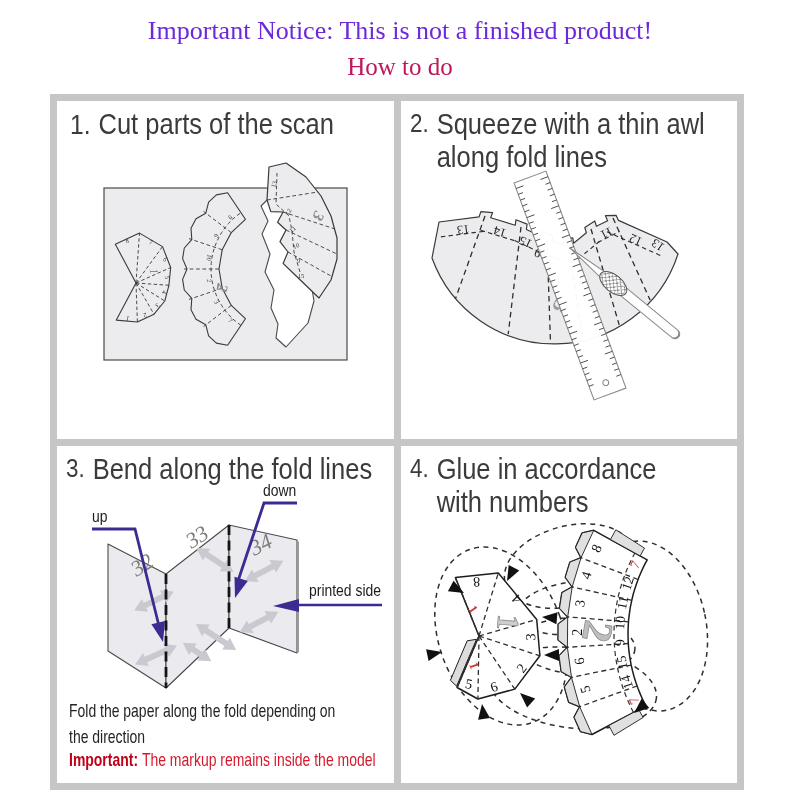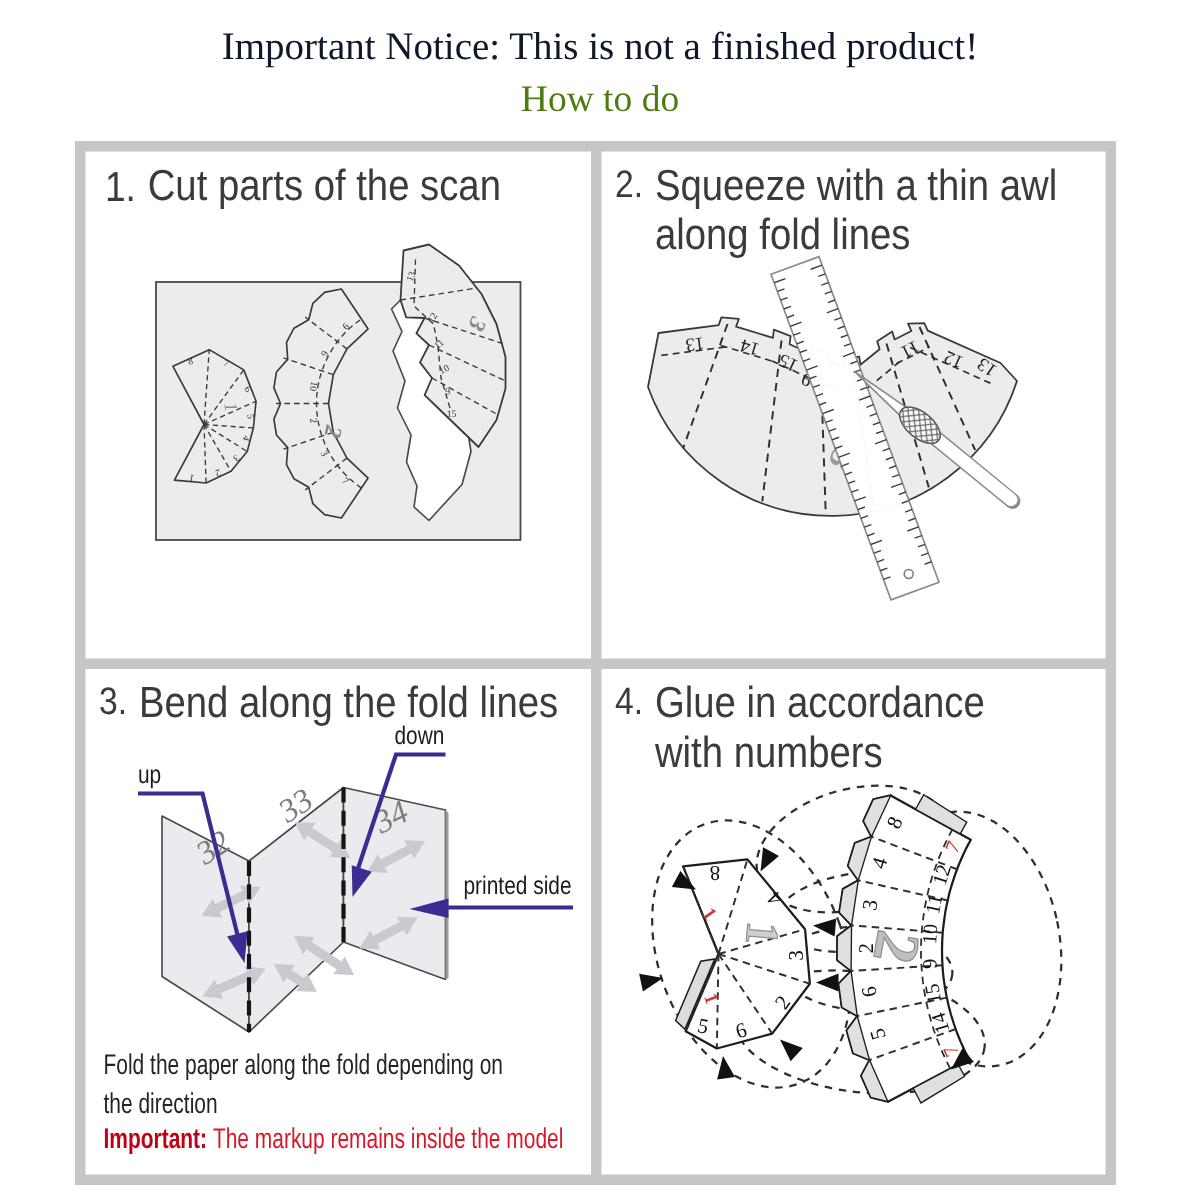--- a/index.html
+++ b/index.html
@@ -1,18 +1,18 @@
 <!DOCTYPE html>
 <html><head>
 <meta charset="utf-8">
 <style>
   html,body{margin:0;padding:0;}
   body{width:800px;height:800px;background:#fff;position:relative;font-family:"Liberation Sans",sans-serif;overflow:hidden;}
-  .notice{position:absolute;top:16px;left:0;width:800px;text-align:center;font-family:"Liberation Serif",serif;font-size:26px;color:#0f172a;}
-  .howto{position:absolute;top:53px;left:0;width:800px;text-align:center;font-family:"Liberation Serif",serif;font-size:25px;color:#4d7c0f;}
+  .notice{position:absolute;top:16px;left:0;width:800px;text-align:center;font-family:"Liberation Serif",serif;font-size:26px;color:#6d28d9;}
+  .howto{position:absolute;top:53px;left:0;width:800px;text-align:center;font-family:"Liberation Serif",serif;font-size:25px;color:#be185d;}
   .grid{position:absolute;left:50px;top:94px;width:694px;height:696px;background:#c6c6c6;display:grid;grid-template-columns:1fr 1fr;grid-template-rows:1fr 1fr;gap:7px;padding:7px;box-sizing:border-box;}
   .cell{background:#fff;position:relative;overflow:hidden;}
   .hd{position:absolute;color:#3b3b3b;font-size:29px;line-height:33px;white-space:nowrap;display:flex;transform-origin:0 0;}
   .hd .num{font-size:25.5px;flex:0 0 auto;position:relative;top:-1px;}
   .hd .num.big{font-size:28px;top:0;}
   svg{position:absolute;left:0;top:0;}
   .cap{position:absolute;left:12px;top:252px;font-size:19px;line-height:26px;color:#242424;white-space:nowrap;transform:scaleX(0.735);transform-origin:0 0;}
   .imp{position:absolute;left:12px;top:303px;font-size:19px;color:#d8182a;white-space:nowrap;transform:scaleX(0.735);transform-origin:0 0;}
   .imp b{color:#c00016;font-weight:bold;}
 </style>

